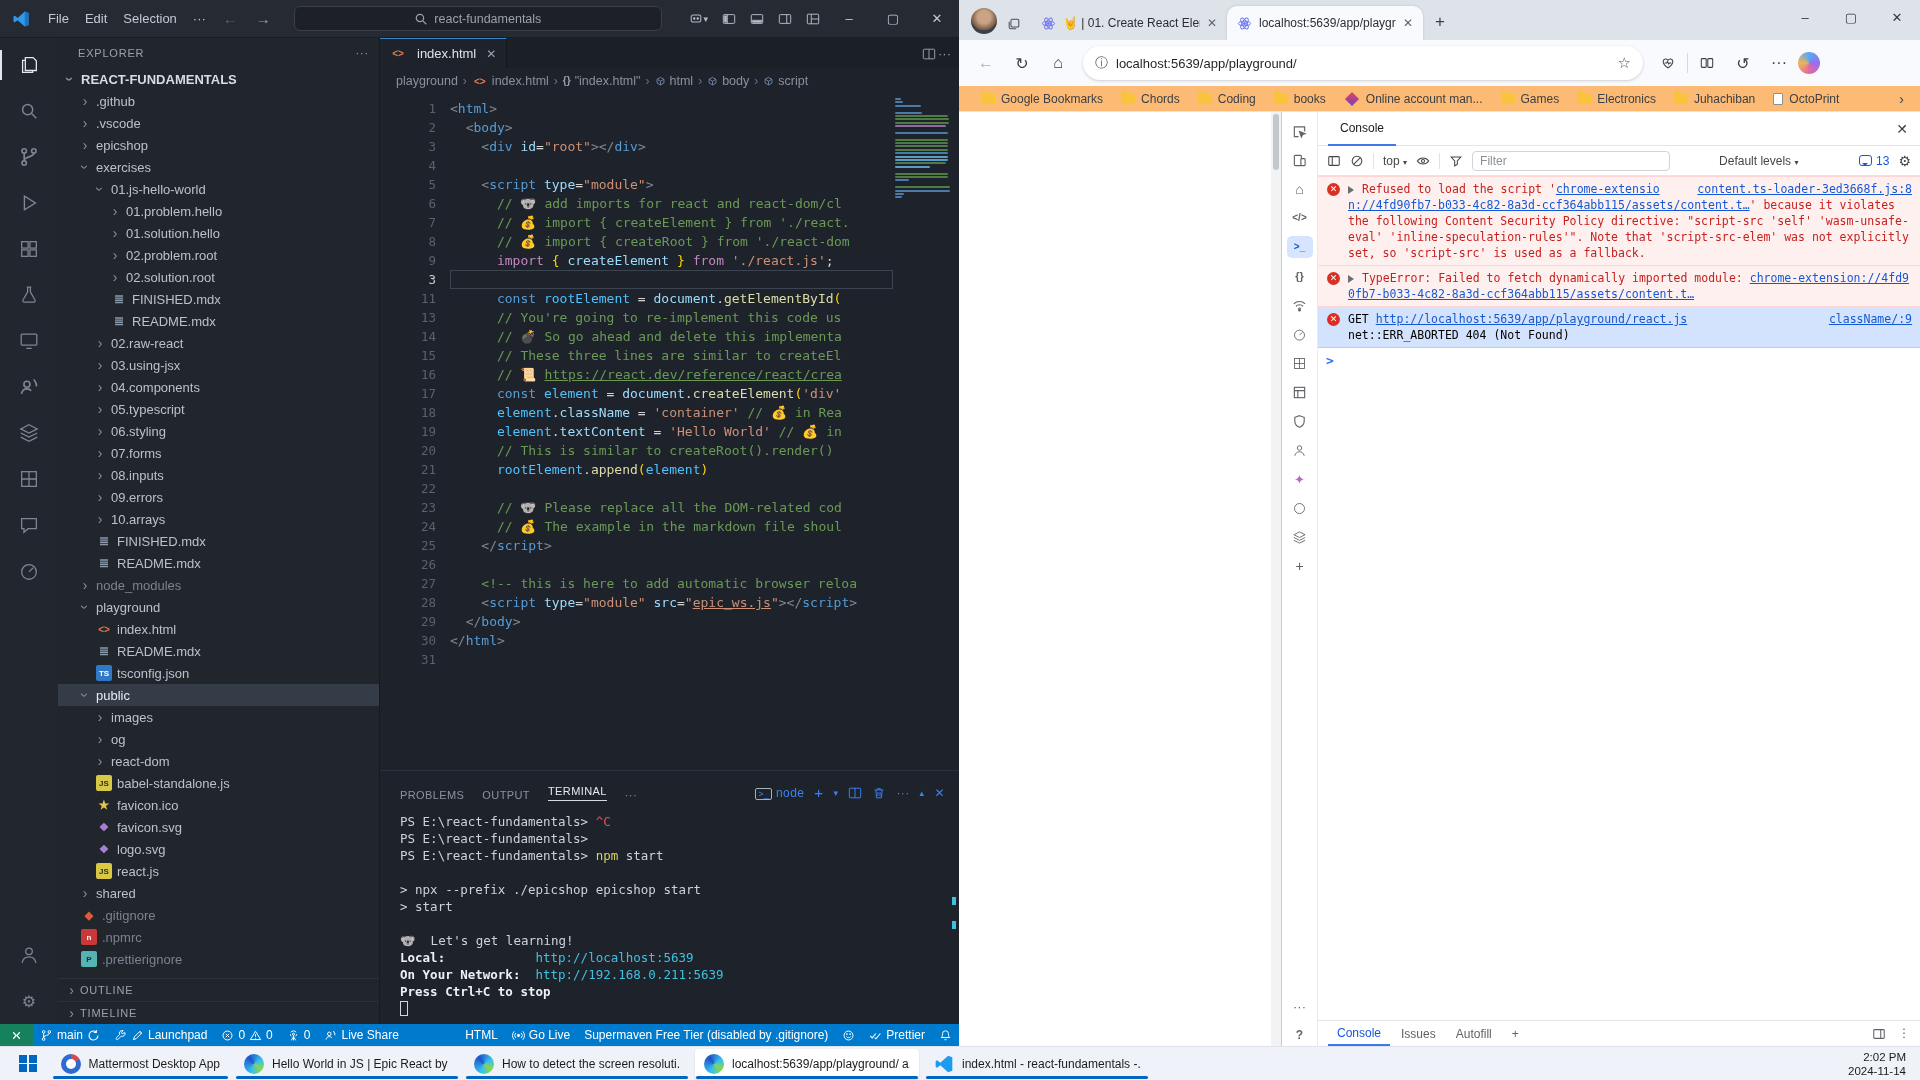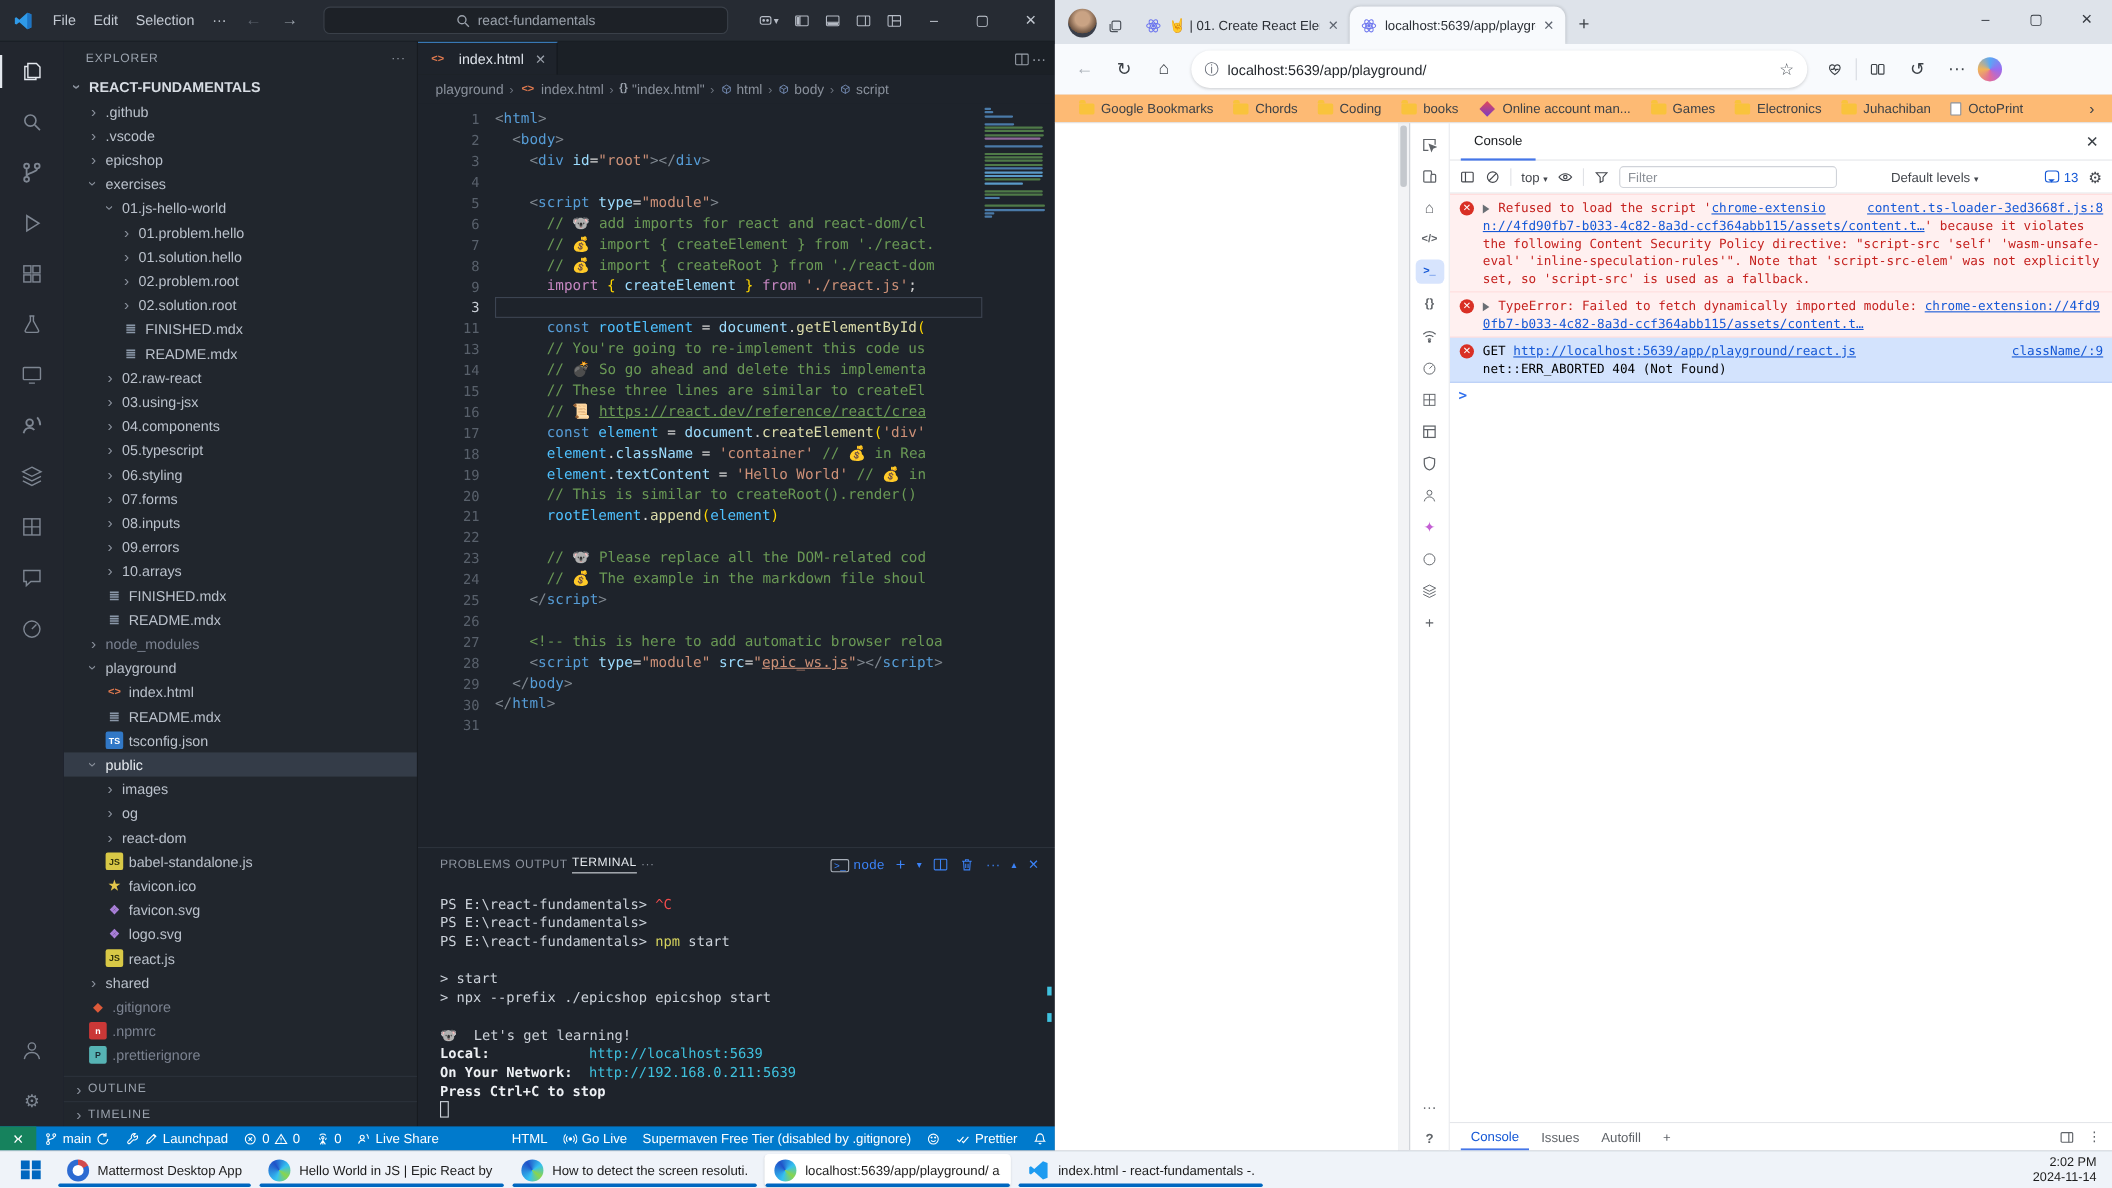--- a/index.html
+++ b/index.html
@@ -63,21 +63,21 @@
   .cline.cur .lnum{color:#c8cdd5}
   .curbox{position:absolute;left:70px;right:66px;height:19px;border:1px solid #3c4452;pointer-events:none}
   .guide{position:absolute;width:1px;background:#333b46;pointer-events:none}
   .pn{color:#808890}.tag{color:#569cd6}.an{color:#9cdcfe}.op{color:#d4d4d4}.st{color:#ce9178}
   .stu{color:#ce9178;text-decoration:underline}.cm{color:#6a9955}.kw{color:#c586c0}.kb{color:#569cd6}
   .vr{color:#9cdcfe}.cv{color:#4fc1ff}.fn{color:#dcdcaa}.br{color:#ffd700}.df{color:#d4d4d4}
   .lk{color:#6a9955;text-decoration:underline}
   .minimap{position:absolute;top:4px;right:6px;width:58px}
   .minimap div{height:2px;margin-bottom:1.4px;border-radius:1px}
   .panel{height:254px;border-top:1px solid #2c323b;display:flex;flex-direction:column;flex:none;background:#1e232b}
-  .ptabs{height:30px;display:flex;align-items:center;padding-left:20px;gap:4px;font-size:11px;letter-spacing:.4px;color:#8b929d;flex:none}
+  .ptabs{height:30px;display:flex;align-items:flex-end;padding-left:20px;gap:18px;font-size:11px;letter-spacing:.4px;color:#8b929d;flex:none}
   .ptab.active{color:#e5e9ee;border-bottom:1px solid #d6dbe2;padding-bottom:3px}
   .pacts{margin-left:auto;display:flex;align-items:center;gap:10px;padding-right:14px;color:#3b82f6;font-size:12px}
   .term{flex:1;font-family:"DejaVu Sans Mono",monospace;font-size:12.5px;line-height:17px;padding:12px 0 0 20px;position:relative;overflow:hidden}
   .t-d{color:#ccd2da}.t-r{color:#f14c4c}.t-y{color:#d6d35e}.t-c{color:#3fc1de}.t-b{color:#edf0f4;font-weight:bold}
   .tcursor{display:inline-block;width:8px;height:15px;border:1px solid #cfd5dd;vertical-align:text-bottom}
   .ruler{position:absolute;right:3px;width:4px;background:#3fc1de;height:8px}
   .statusbar{height:22px;background:#007acc;color:#fff;display:flex;font-size:12px;align-items:center;flex:none}
   .sitem{display:flex;align-items:center;gap:4px;padding:0 7px;height:22px;white-space:nowrap}
   .sitem .ic{width:13px;height:13px}
   .sitem.remote{background:#16825d;padding:0 10px;font-weight:bold}
@@ -717,22 +717,22 @@
             <span>···</span>
             <span style="font-size:9px">▴</span>
             <span>✕</span>
           </div>
         </div>
         <div class="term" id="term">
             <div style="white-space: pre;"><span class="t-d">PS E:\react-fundamentals&gt; </span><span class="t-r">^C</span></div>
             <div style="white-space: pre;"><span class="t-d">PS E:\react-fundamentals&gt;</span></div>
             <div style="white-space: pre;"><span class="t-d">PS E:\react-fundamentals&gt; </span><span class="t-y">npm</span><span class="t-d"> start</span></div>
             <div style="white-space: pre;">&nbsp;</div>
+            <div style="white-space: pre;"><span class="t-d">&gt; npx --prefix ./epicshop epicshop start</span></div>
             <div style="white-space: pre;"><span class="t-d">&gt; start</span></div>
-            <div style="white-space: pre;"><span class="t-d">&gt; npx --prefix ./epicshop epicshop start</span></div>
             <div style="white-space: pre;">&nbsp;</div>
             <div style="white-space: pre;"><span class="t-d">🐨  Let's get learning!</span></div>
             <div style="white-space: pre;"><span class="t-b">Local:</span><span class="t-d">            </span><span class="t-c">http://localhost:5639</span></div>
             <div style="white-space: pre;"><span class="t-b">On Your Network:</span><span class="t-d">  </span><span class="t-c">http://192.168.0.211:5639</span></div>
             <div style="white-space: pre;"><span class="t-b">Press Ctrl+C to stop</span></div>
             <div><span class="tcursor"></span></div>
             <div class="ruler" style="top: 96px;"></div>
             <div class="ruler" style="top: 120px;"></div>
           </div>
       </div>

